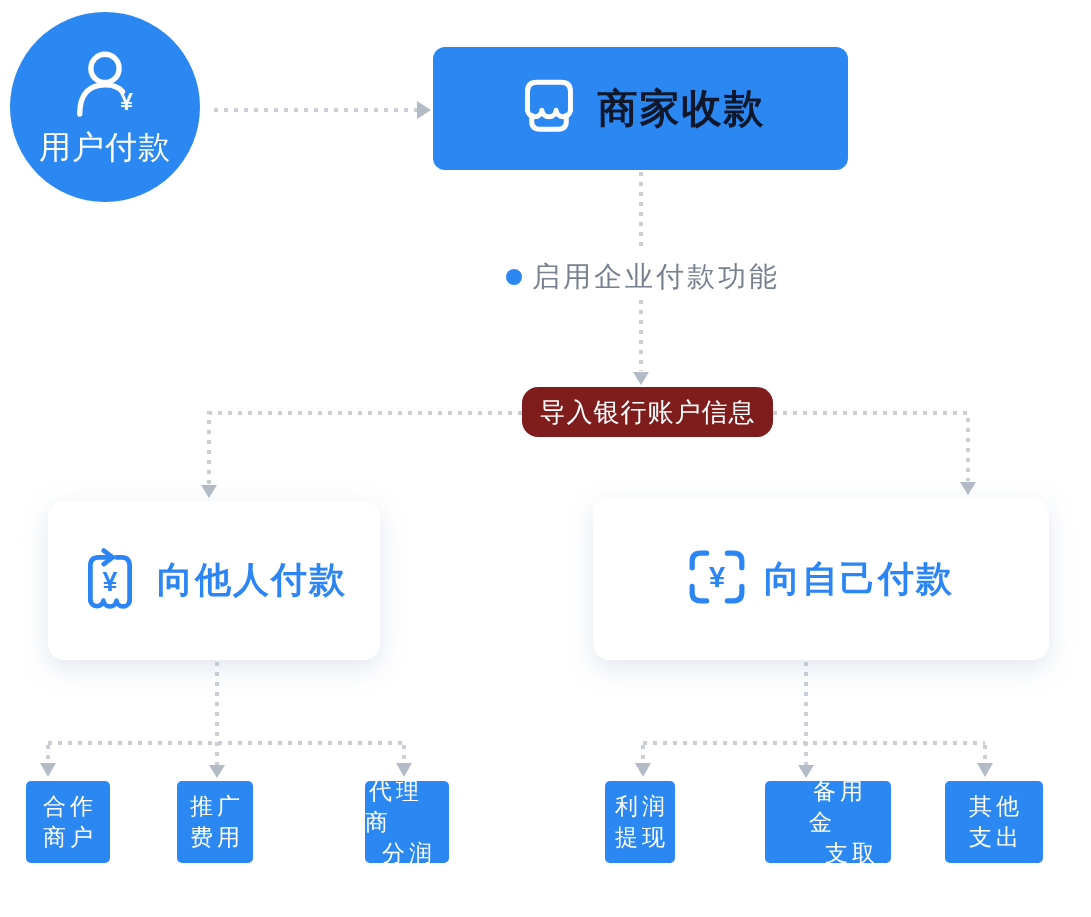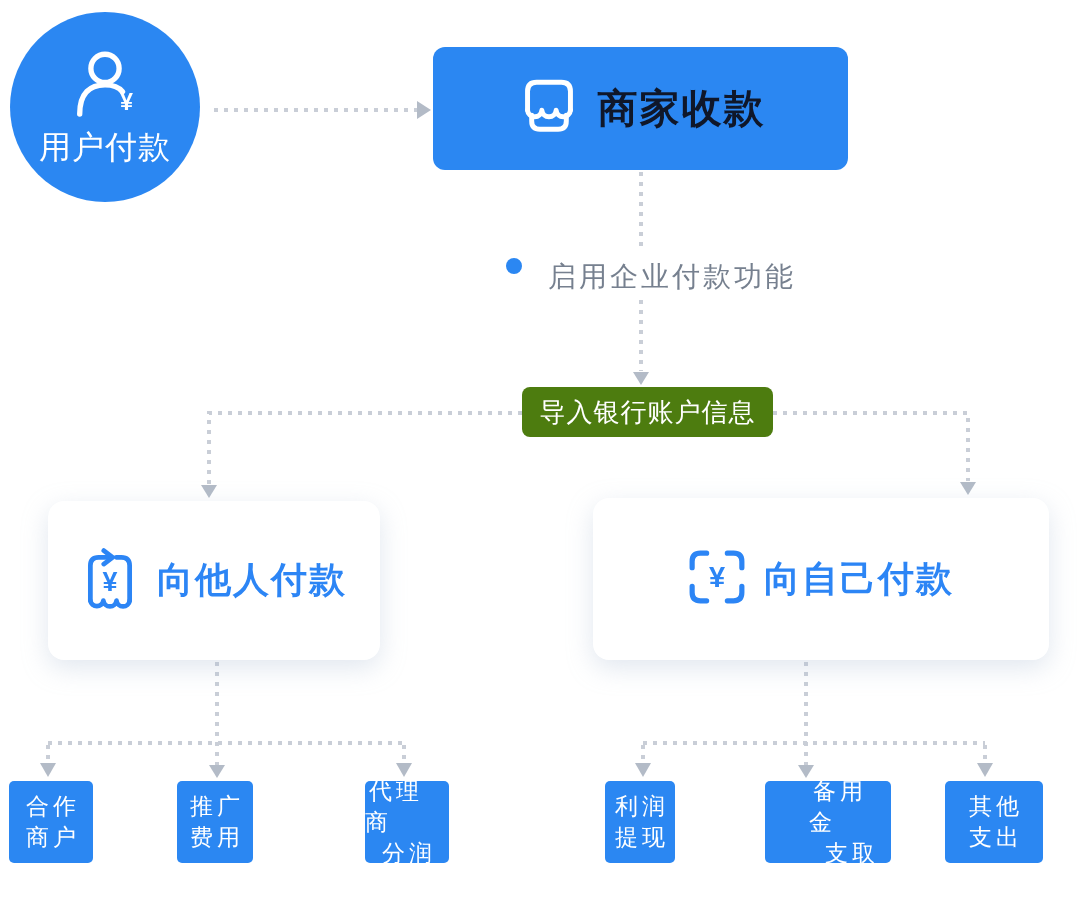--- a/index.html
+++ b/index.html
@@ -16,41 +16,41 @@
     background:#2b87f2;display:flex;flex-direction:column;align-items:center;justify-content:center;}
   .user-circle .icon{margin-top:2px;}
   .user-circle .lbl{color:#ffffff;font-size:32px;font-weight:500;letter-spacing:1px;margin-top:4px;}
 
   
   .merchant-box{position:absolute;left:433px;top:47px;width:415px;height:123px;border-radius:12px;
     background:#2b87f2;display:flex;align-items:center;justify-content:center;gap:16px;}
   .merchant-box .lbl{color:#0f172a;font-size:40px;font-weight:600;letter-spacing:2px;}
 
   
-  .enable-note{position:absolute;left:506px;top:258px;height:38px;display:flex;align-items:flex-start;gap:26px;}
+  .enable-note{position:absolute;left:506px;top:258px;height:38px;display:flex;align-items:center;gap:10px;}
   .enable-note .dot{width:16px;height:16px;border-radius:50%;background:#2b87f2;}
   .enable-note .lbl{color:#76808f;font-size:28px;letter-spacing:3px;}
 
   
-  .import-box{position:absolute;left:522px;top:387px;width:251px;height:50px;border-radius:8px;
-    background:#4d7c0f;display:flex;align-items:center;justify-content:center;}
+  .import-box{position:absolute;left:522px;top:387px;width:251px;height:50px;border-radius:16px;
+    background:#7f1d1d;display:flex;align-items:center;justify-content:center;}
   .import-box .lbl{color:#ffffff;font-size:26px;font-weight:500;letter-spacing:1px;}
 
   
   .card{position:absolute;background:#ffffff;border-radius:16px;
     box-shadow:0 8px 26px rgba(168,186,210,0.35);display:flex;align-items:center;justify-content:center;gap:18px;}
   .card.left{left:48px;top:501px;width:332px;height:159px;}
   .card.right{left:593px;top:498px;width:456px;height:162px;}
   .card .lbl{color:#2c85f5;font-size:36px;font-weight:700;letter-spacing:2px;}
 
   
   .mini{position:absolute;top:781px;height:82px;background:#2b87f2;border-radius:5px;
     display:flex;flex-direction:column;align-items:center;justify-content:center;}
   .mini .line{color:#ffffff;font-size:23px;font-weight:500;letter-spacing:4px;line-height:31px;text-indent:4px;}
-  .mini.m1{left:9px;width:84px;}
+  .mini.m1{left:26px;width:84px;}
   .mini.m2{left:177px;width:76px;}
   .mini.m3{left:365px;width:84px;}
   .mini.m4{left:605px;width:70px;}
   .mini.m5{left:765px;width:82px;padding-left:44px;}
   .mini.m6{left:945px;width:98px;}
 </style>
 </head>
 <body>
 
 <div class="canvas">

